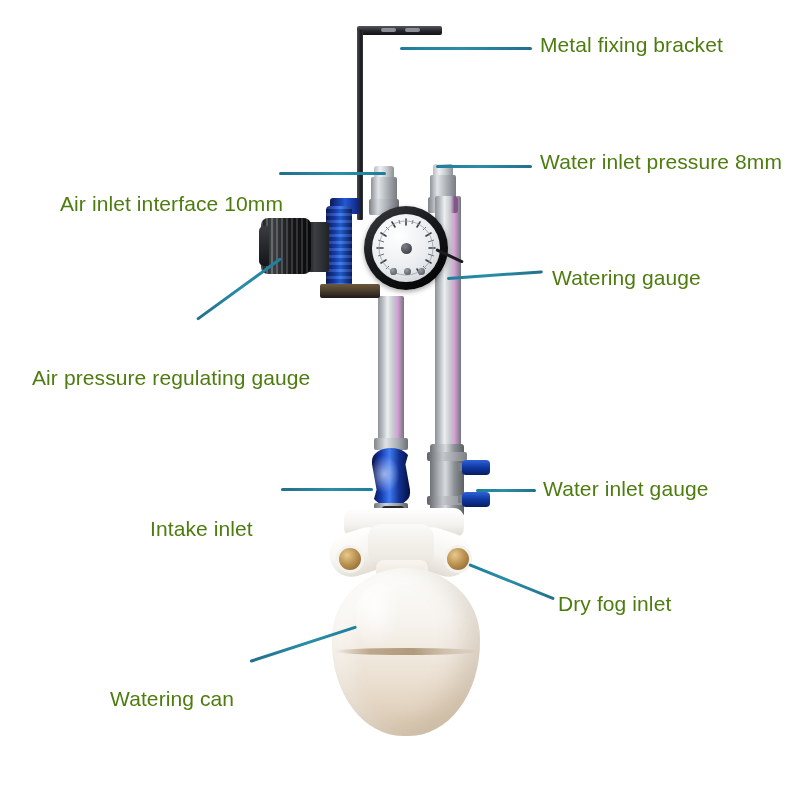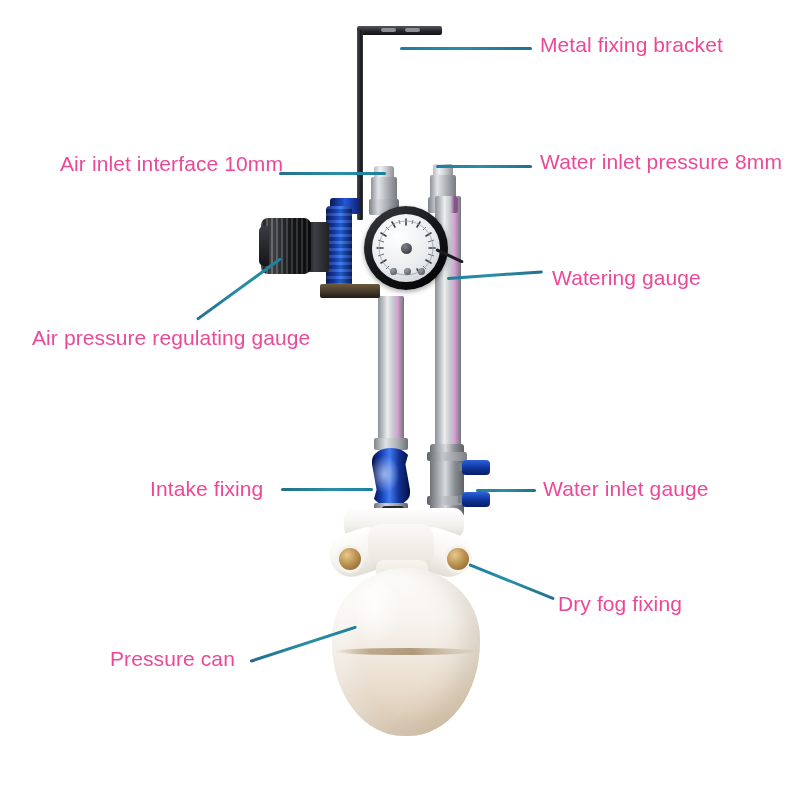--- a/index.html
+++ b/index.html
@@ -17,27 +17,27 @@
     height: 800px;
     background: #ffffff;
     overflow: hidden;
   }
 
   
   .label {
     position: absolute;
     font-family: "Liberation Sans", sans-serif;
     font-size: 21px;
-    color: #ec4899;
+    color: #4d7c0f;
     white-space: nowrap;
     letter-spacing: 0.1px;
     line-height: 1;
   }
   .label.right { text-align: left; }
-  .label.left  { text-align: left; }
+  .label.left  { text-align: left; margin-top: 40px; }
 
   
   .leader {
     position: absolute;
     height: 3px;
     border-radius: 2px;
     background: linear-gradient(90deg, #1d7e9c 0%, #2a8ea6 45%, #236f8d 100%);
     transform-origin: 0 50%;
   }
   .leader.rev {
@@ -454,22 +454,22 @@
       <div class="label right" style="left: 540px; top: 34px;">Metal fixing bracket</div>
       <div class="leader rev" style="left: 279px; top: 172px; width: 107px; transform: rotate(0deg);"></div>
       <div class="label left" style="left: 60px; top: 153px;">Air inlet interface 10mm</div>
       <div class="leader" style="left: 436px; top: 165px; width: 96px; transform: rotate(0deg);"></div>
       <div class="label right" style="left: 540px; top: 151px;">Water inlet pressure 8mm</div>
       <div class="leader" style="left: 447px; top: 277px; width: 96px; transform: rotate(-4deg);"></div>
       <div class="label right" style="left: 552px; top: 267px;">Watering gauge</div>
       <div class="leader rev" style="left: 197px; top: 318px; width: 104px; transform: rotate(-36deg);"></div>
       <div class="label left" style="left: 32px; top: 327px;">Air pressure regulating gauge</div>
       <div class="leader rev" style="left: 281px; top: 488px; width: 92px; transform: rotate(0deg);"></div>
-      <div class="label left" style="left: 150px; top: 478px;">Intake fixing</div>
+      <div class="label left" style="left: 150px; top: 478px;">Intake inlet</div>
       <div class="leader" style="left: 476px; top: 489px; width: 60px; transform: rotate(0deg);"></div>
       <div class="label right" style="left: 543px; top: 478px;">Water inlet gauge</div>
       <div class="leader" style="left: 469px; top: 563px; width: 92px; transform: rotate(22deg);"></div>
-      <div class="label right" style="left: 558px; top: 593px;">Dry fog fixing</div>
+      <div class="label right" style="left: 558px; top: 593px;">Dry fog inlet</div>
       <div class="leader rev" style="left: 250px; top: 660px; width: 112px; transform: rotate(-18deg);"></div>
-      <div class="label left" style="left: 110px; top: 648px;">Pressure can</div>
+      <div class="label left" style="left: 110px; top: 648px;">Watering can</div>
     </div>
 
 </div>
 
 </body></html>

